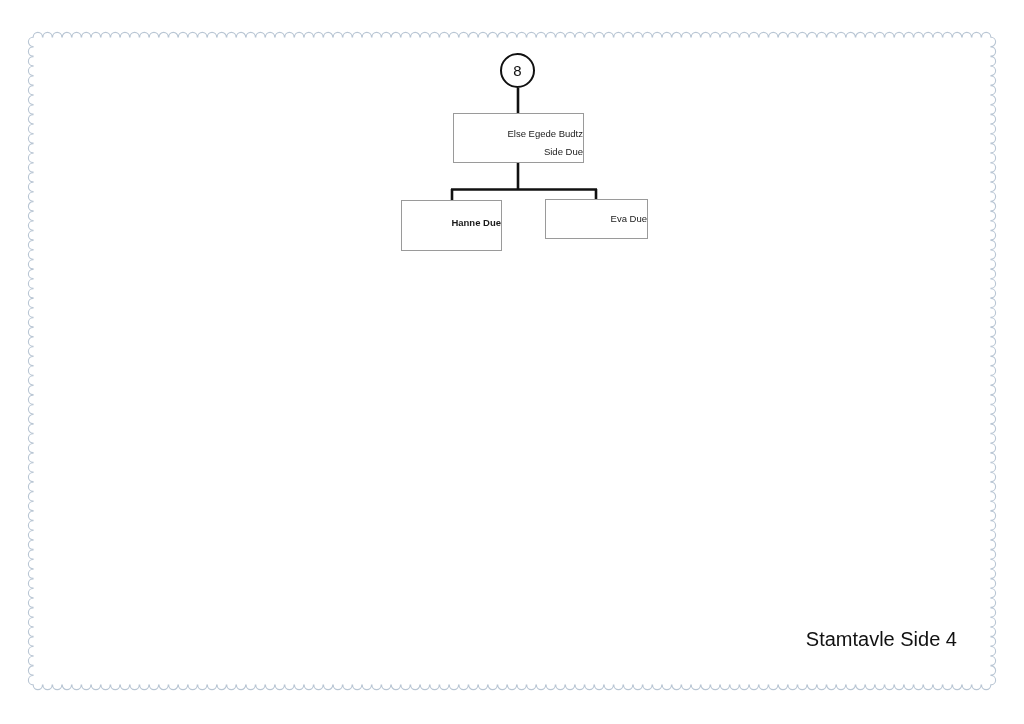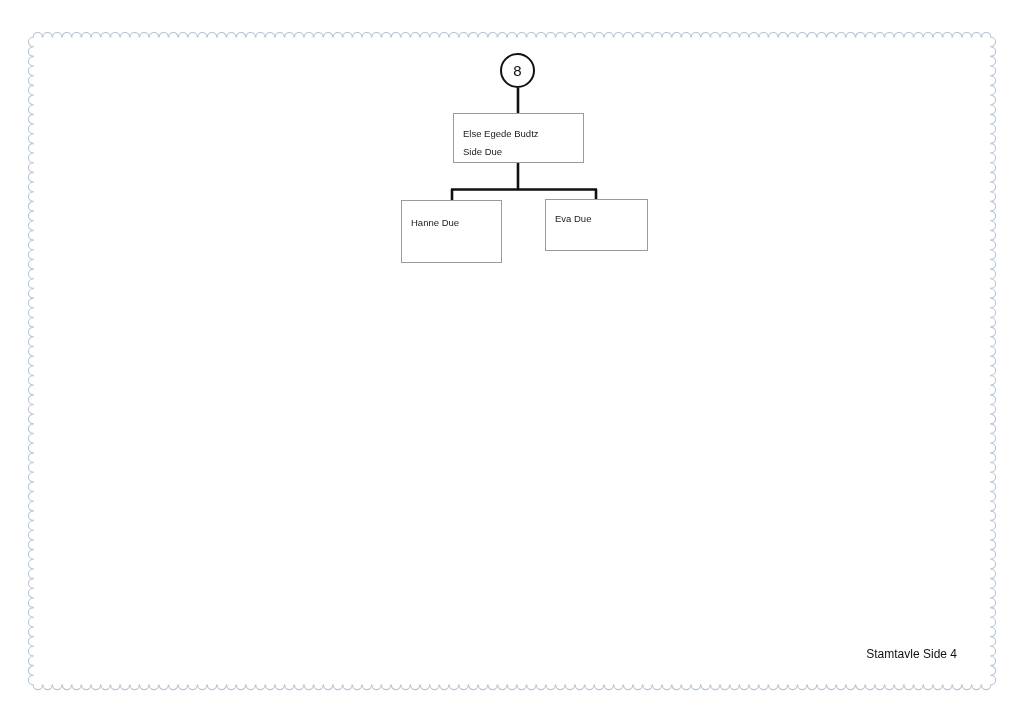--- a/index.html
+++ b/index.html
@@ -47,23 +47,23 @@
 
   .node-box {
     position: absolute;
     border: 1px solid #9a9a9a;
     background: #ffffff;
     box-sizing: border-box;
   }
 
   .node-label {
     position: absolute;
-    left: 9px;
+    left: 0;
     width: 100%;
-    text-align: left;
+    text-align: right;
     font-size: 9.5px;
     color: #1a1a1a;
     font-family: "Liberation Sans", sans-serif;
     white-space: nowrap;
   }
 
   
   #node-parents {
     left: 453px;
     top: 113px;
@@ -71,29 +71,30 @@
     height: 50px;
   }
   #node-parents .line-1 { top: 14px; }
   #node-parents .line-2 { top: 32px; }
 
   
   #node-child-hanne {
     left: 401px;
     top: 200px;
     width: 101px;
-    height: 63px;
+    height: 51px;
+    font-weight: bold;
   }
   #node-child-hanne .line-1 { top: 16px; }
 
   #node-child-eva {
     left: 545px;
     top: 199px;
     width: 103px;
-    height: 52px;
+    height: 40px;
   }
   #node-child-eva .line-1 { top: 13px; }
 
   
   #gen-marker {
     position: absolute;
     left: 500px;
     top: 53px;
     width: 35px;
     height: 35px;
@@ -114,24 +115,24 @@
     font-size: 15px;
     color: #111111;
     font-family: "Liberation Sans", sans-serif;
     line-height: 1;
   }
 
   
   #page-caption {
     position: absolute;
     left: 620px;
-    top: 647px;
+    top: 628px;
     width: 337px;
     text-align: right;
-    font-size: 12px;
+    font-size: 20px;
     color: #111111;
     font-family: "Liberation Sans", sans-serif;
     white-space: nowrap;
   }
 </style>
 </head>
 <body>
 
 <svg id="stamp-border" viewBox="0 0 1024 724" xmlns="http://www.w3.org/2000/svg">
   <defs>

